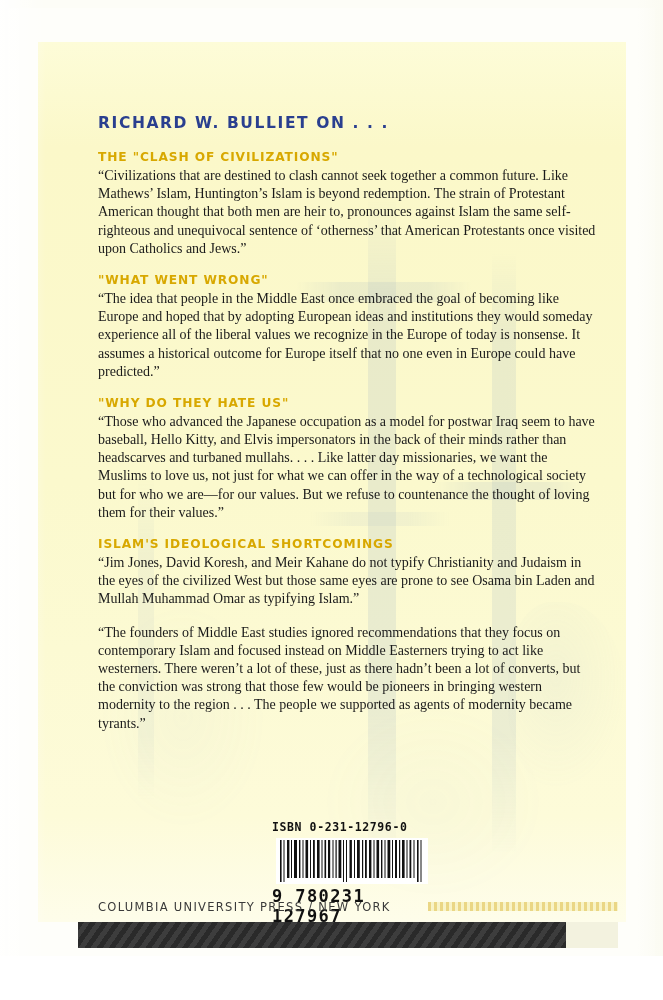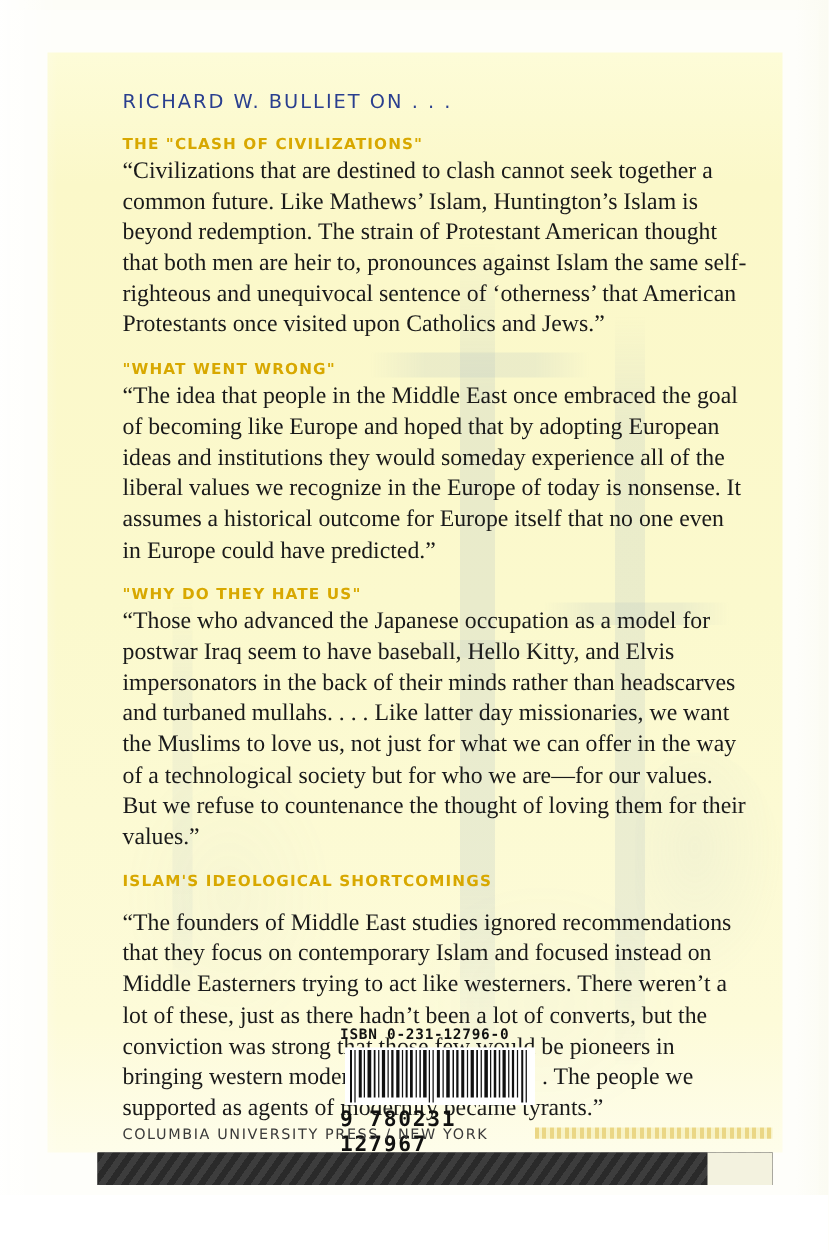--- a/index.html
+++ b/index.html
@@ -98,41 +98,42 @@
   
   .content {
     position: absolute;
     left: 98px;
     top: 72px;
     width: 500px;
   }
 
   .author-line {
     font-family: "DejaVu Sans", sans-serif;
-    font-weight: normal;
+    font-weight: bold;
     letter-spacing: 1.6px;
     font-size: 15.5px;
     color: #2a3f8f;
     margin-bottom: 18px;
+    margin-top: 42px;
   }
 
   .section { margin-bottom: 15px; }
 
   .section-head {
     font-family: "DejaVu Sans", sans-serif;
     font-weight: bold;
     font-size: 12.2px;
     letter-spacing: 0.9px;
     color: #d8a800;
     margin-bottom: 3px;
   }
 
   .quote {
     font-family: "Liberation Serif", serif;
-    font-size: 19px;
+    font-size: 14px;
     line-height: 1.30;
     color: #1a1a1a;
     text-align: left;
     margin: 0;
   }
 
   
   .isbn-block {
     position: absolute;
     left: 272px;
@@ -248,20 +249,21 @@
       <p class="quote">“The idea that people in the Middle East once embraced the goal of becoming like Europe and hoped that by adopting European ideas and institutions they would someday experience all of the liberal values we recognize in the Europe of today is nonsense. It assumes a historical outcome for Europe itself that no one even in Europe could have predicted.”</p>
     </div>
 
     <div class="section">
       <div class="section-head">"WHY DO THEY HATE US"</div>
       <p class="quote">“Those who advanced the Japanese occupation as a model for postwar Iraq seem to have baseball, Hello Kitty, and Elvis impersonators in the back of their minds rather than headscarves and turbaned mullahs. . . . Like latter day missionaries, we want the Muslims to love us, not just for what we can offer in the way of a technological society but for who we are—for our values. But we refuse to countenance the thought of loving them for their values.”</p>
     </div>
 
     <div class="section">
       <div class="section-head">ISLAM'S IDEOLOGICAL SHORTCOMINGS</div>
+      <p class="quote">“Jim Jones, David Koresh, and Meir Kahane do not typify Christianity and Judaism in the eyes of the civilized West but those same eyes are prone to see Osama bin Laden and Mullah Muhammad Omar as typifying Islam.”</p>
     </div>
 
     <div class="section">
       <p class="quote">“The founders of Middle East studies ignored recommendations that they focus on contemporary Islam and focused instead on Middle Easterners trying to act like westerners. There weren’t a lot of these, just as there hadn’t been a lot of converts, but the conviction was strong that those few would be pioneers in bringing western modernity to the region . . . The people we supported as agents of modernity became tyrants.”</p>
     </div>
 
   </div>
 
   <div class="isbn-block">
     <div class="isbn-text">ISBN 0-231-12796-0</div>

